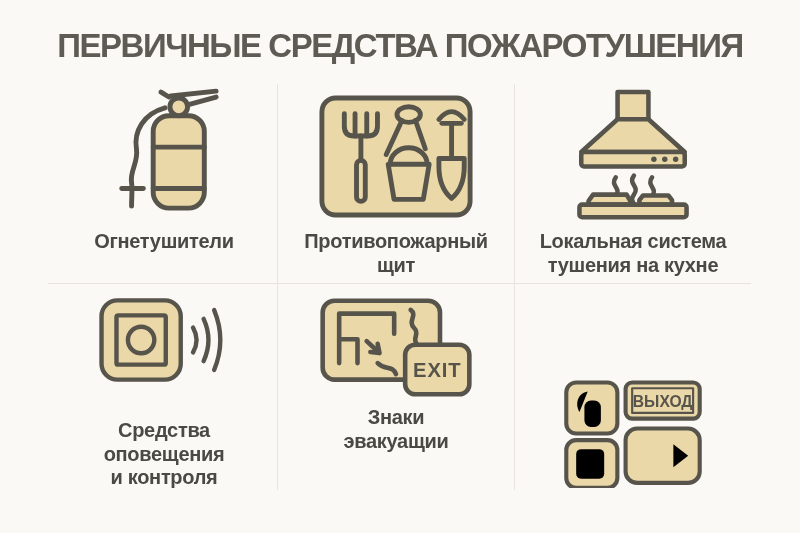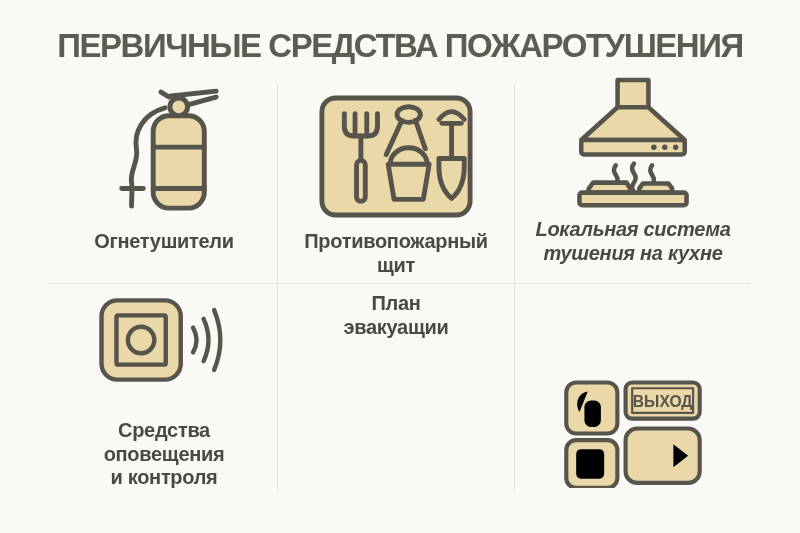--- a/index.html
+++ b/index.html
@@ -23,21 +23,21 @@
     transform:scaleX(0.97);
   }
   .divider-v{position:absolute;width:1px;background:var(--divider);}
   .divider-h{position:absolute;height:1px;background:var(--divider);}
   #div-v1{left:277px;top:84px;height:406px;}
   #div-v2{left:514px;top:84px;height:406px;}
   #div-h1{left:48px;top:283px;width:703px;}
   .cell{position:absolute;display:flex;flex-direction:column;align-items:center;}
   #cell-1{left:50px;top:84px;width:228px;height:199px;}
   #cell-2{left:278px;top:84px;width:236px;height:199px;}
-  #cell-3{left:515px;top:72px;width:236px;height:199px;font-style:italic;}
+  #cell-3{left:515px;top:84px;width:236px;height:199px;}
   #cell-4{left:50px;top:290px;width:228px;height:200px;gap:28px;}
   #cell-5{left:278px;top:290px;width:236px;height:200px;}
   #cell-6{left:515px;top:290px;width:236px;height:200px;justify-content:flex-end;}
   .icon-box{display:flex;align-items:center;justify-content:center;}
   .row1 .icon-box{height:144px;}
   .row2 .icon-box{height:114px;}
   .cell-label{
     margin-top:2px;font-weight:bold;font-size:20px;line-height:1.18;
     color:var(--label-text);text-align:center;white-space:pre-line;
     letter-spacing:-0.3px;
@@ -130,21 +130,33 @@
         <path class="st" d="M120,26 Q131,50 120,74"></path>
         <path class="st" d="M132,16 Q146,50 132,84"></path>
       </svg>
     </div>
     <div class="cell-label">Средства
 оповещения
 и контроля</div>
   </div>
 
   <div class="cell row2" id="cell-5">
-    <div class="cell-label">План
+    <div class="icon-box">
+      <svg width="154" height="101" viewBox="0 0 168 110">
+        <rect class="st tan" x="4" y="4" width="128" height="86" rx="13"></rect>
+        <path class="st" d="M22,72 V18 H82 V40"></path>
+        <path class="st" d="M22,46 H42 V72"></path>
+        <path class="st" d="M52,48 L66,61 M66,61 L56,60 M66,61 L64,51"></path>
+        <path class="st" d="M100,14 C108,20 96,26 104,34 C110,40 102,44 106,50"></path>
+        <path class="st" d="M64,72 C72,80 80,74 84,84"></path>
+        <rect class="st tan" x="94" y="52" width="70" height="54" rx="11"></rect>
+        <text class="sign-text" x="129" y="87" font-size="22" letter-spacing="1" text-anchor="middle">EXIT</text>
+      </svg>
+    </div>
+    <div class="cell-label">Знаки
 эвакуащии</div>
   </div>
 
   <div class="cell row2" id="cell-6">
     <div class="icon-box">
       <svg width="140" height="109" viewBox="0 0 170 132">
         <rect class="st tan" x="4" y="4" width="62" height="62" rx="12"></rect>
         <rect class="st45" x="26" y="26" width="20" height="32" rx="8"></rect>
         <path class="st45" d="M36,26 V19"></path>
         <path class="st45" d="M28,12 L45,17"></path>

